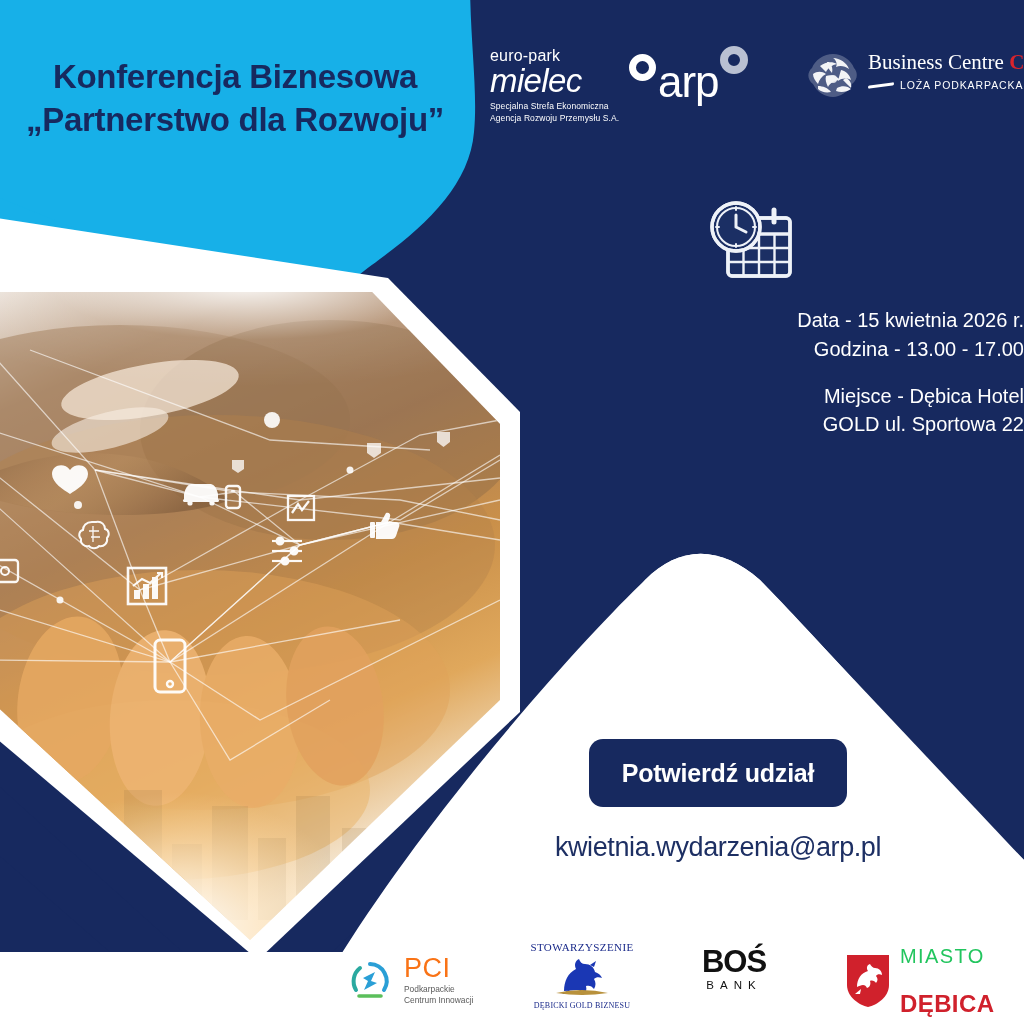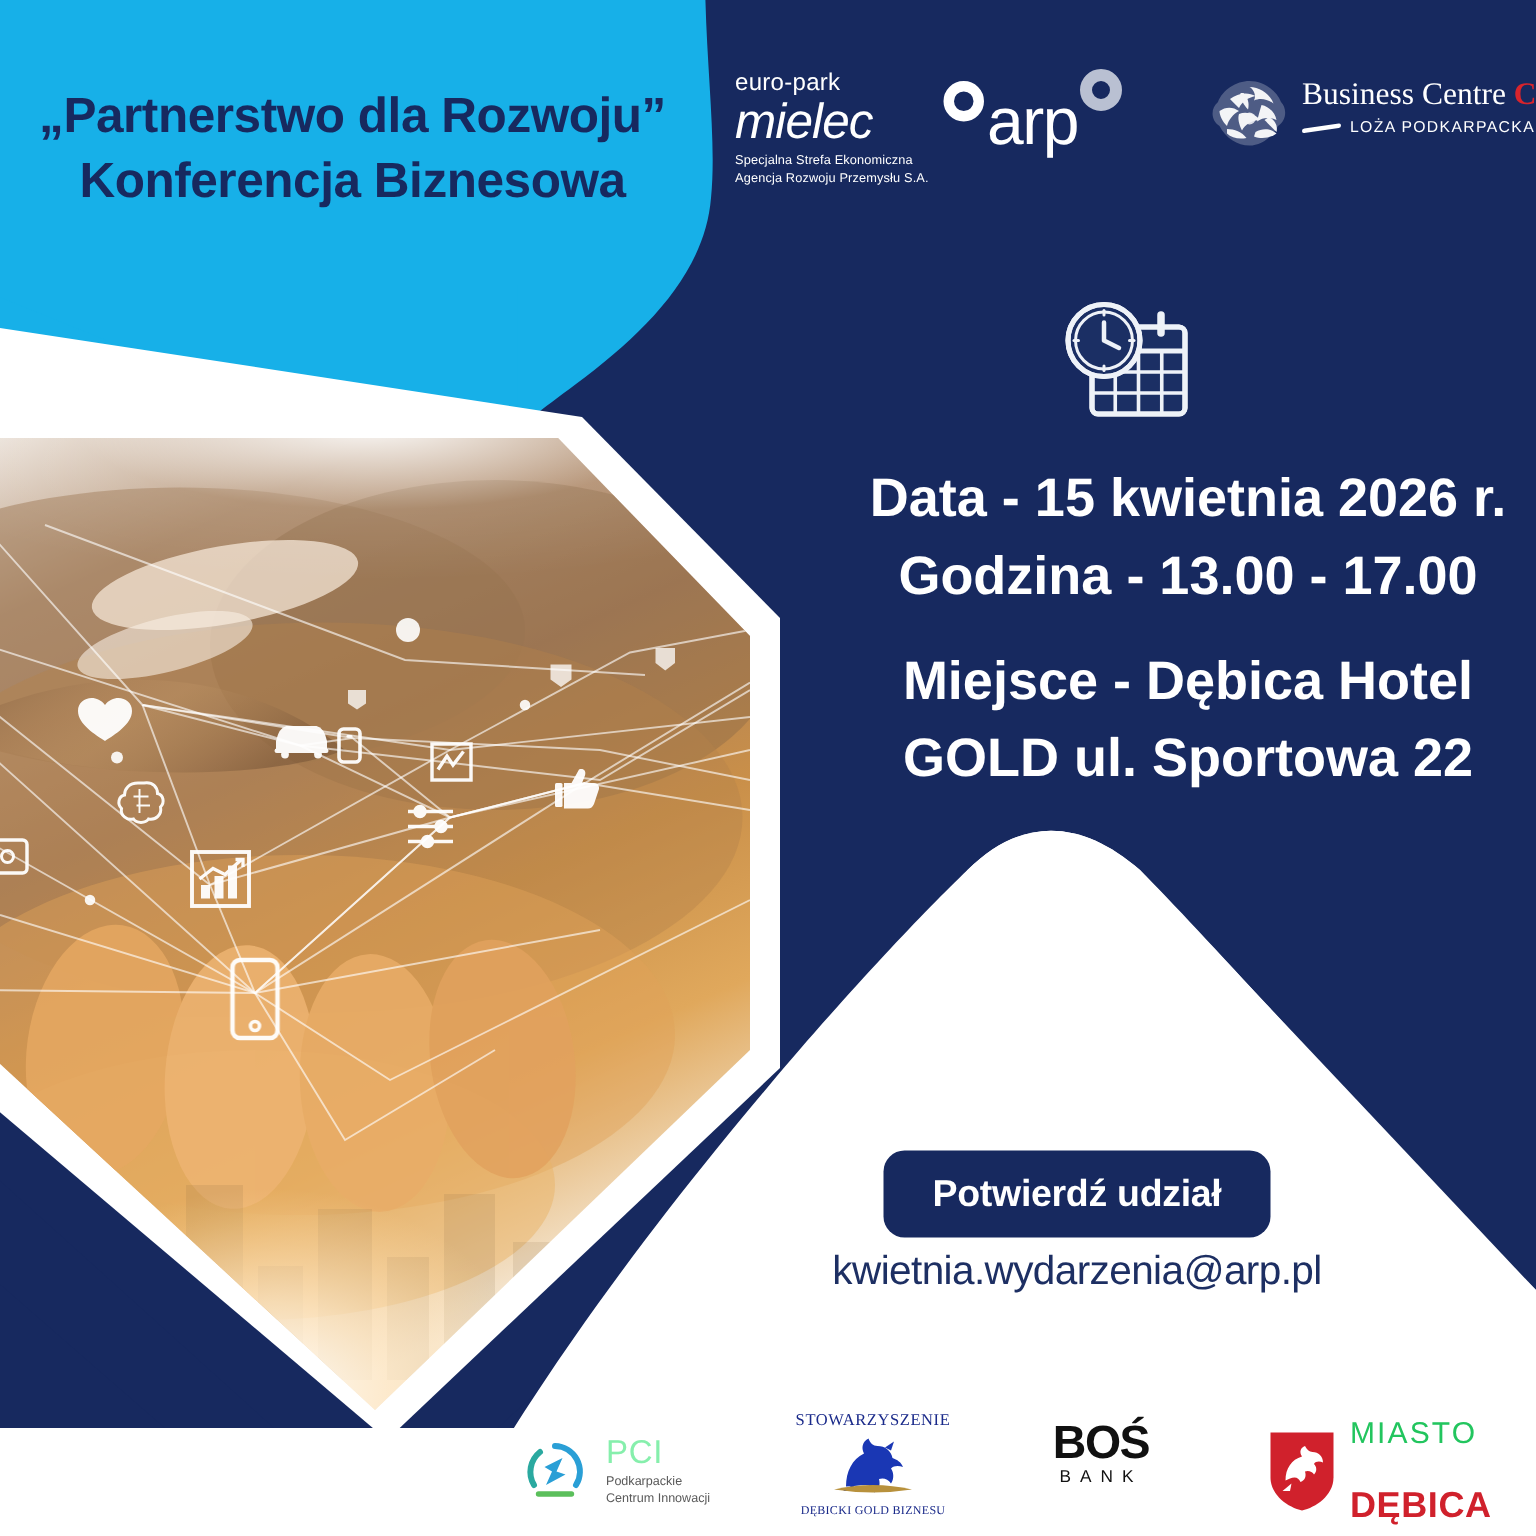--- a/index.html
+++ b/index.html
@@ -65,46 +65,46 @@
   .bcc-loza-txt{font-size:10.5px;color:#fff;letter-spacing:.9px;white-space:nowrap;}
 
   
   .cal-icon{position:absolute;left:700px;top:196px;width:100px;height:92px;z-index:7;}
 
   
   .details{
     position:absolute;left:560px;top:306px;width:464px;
     text-align:center;color:#ffffff;z-index:7;
   }
-  .details .line{font-size:36px;font-weight:bold;line-height:1.44;white-space:nowrap;}
+  .details .line{font-size:20px;font-weight:normal;line-height:1.44;white-space:nowrap;text-align:right;}
   .details .gap{height:18px;}
 
   
   .cta{
-    position:absolute;left:589px;top:767px;width:258px;height:58px;
+    position:absolute;left:589px;top:739px;width:258px;height:68px;
     background:#17295f;border-radius:14px;z-index:8;
     display:flex;align-items:center;justify-content:center;
     cursor:pointer;
   }
   .cta span{color:#fff;font-size:25px;font-weight:bold;letter-spacing:-.2px;}
 
   .email{
     position:absolute;left:500px;top:832px;width:436px;text-align:center;z-index:8;
     color:#1d2f63;font-size:27px;letter-spacing:-.4px;cursor:pointer;
   }
 
   
   .sponsors{
     position:absolute;left:0;bottom:0;width:1024px;height:84px;z-index:9;
     display:flex;align-items:center;
   }
   .sp{position:absolute;height:70px;}
 
   .sp-pci{left:345px;top:6px;display:flex;align-items:center;gap:9px;}
-  .pci-txt .pci-name{font-size:22px;color:#86efac;line-height:.92;letter-spacing:.5px;}
+  .pci-txt .pci-name{font-size:27px;color:#f97316;line-height:.92;letter-spacing:.5px;}
   .pci-txt .pci-sub{font-size:8.4px;color:#5a5a5a;line-height:1.3;margin-top:3px;}
 
   .sp-skb{left:528px;top:2px;width:108px;text-align:center;}
   .skb-top{font-family:"Liberation Serif","DejaVu Serif",serif;font-size:11px;color:#1a2a8a;letter-spacing:.4px;line-height:1;}
   .skb-bot{font-family:"Liberation Serif","DejaVu Serif",serif;font-size:8px;color:#1a2a8a;letter-spacing:.2px;line-height:1;margin-top:1px;}
 
   .sp-bos{left:682px;top:8px;width:104px;text-align:center;}
   .bos-word{font-size:31px;font-weight:bold;color:#111;line-height:.9;letter-spacing:-1px;}
   .bos-bank{font-size:11.5px;font-weight:normal;color:#111;letter-spacing:6px;margin-top:3px;}
 
@@ -300,22 +300,22 @@
                C 580,642 400,840 300,1024 Z" fill="#ffffff"></path>
       <path d="M 300,1024 L 645,580 C 680,545 720,545 760,580 L 1024,860 L 1024,1024 Z" fill="#ffffff"></path>
 
       <rect x="0" y="952" width="1024" height="72" fill="#ffffff"></rect>
 
       <path d="M 520,412 L 520,712 L 560,742 L 640,742 C 700,680 640,470 520,412 Z" fill="#ffffff" opacity="0"></path>
     </svg>
   </div>
 
   <div class="title-block">
+    <div class="title-line">Konferencja Biznesowa</div>
     <div class="title-line">„Partnerstwo dla Rozwoju”</div>
-    <div class="title-line">Konferencja Biznesowa</div>
   </div>
 
   <div class="logo-row">
 
     <div class="logo-ep">
       <div class="ep-top">euro-park</div>
       <div class="ep-main">mielec</div>
       <div class="ep-ring"></div>
       <div class="ep-sub">
         <div>Specjalna Strefa Ekonomiczna</div>

